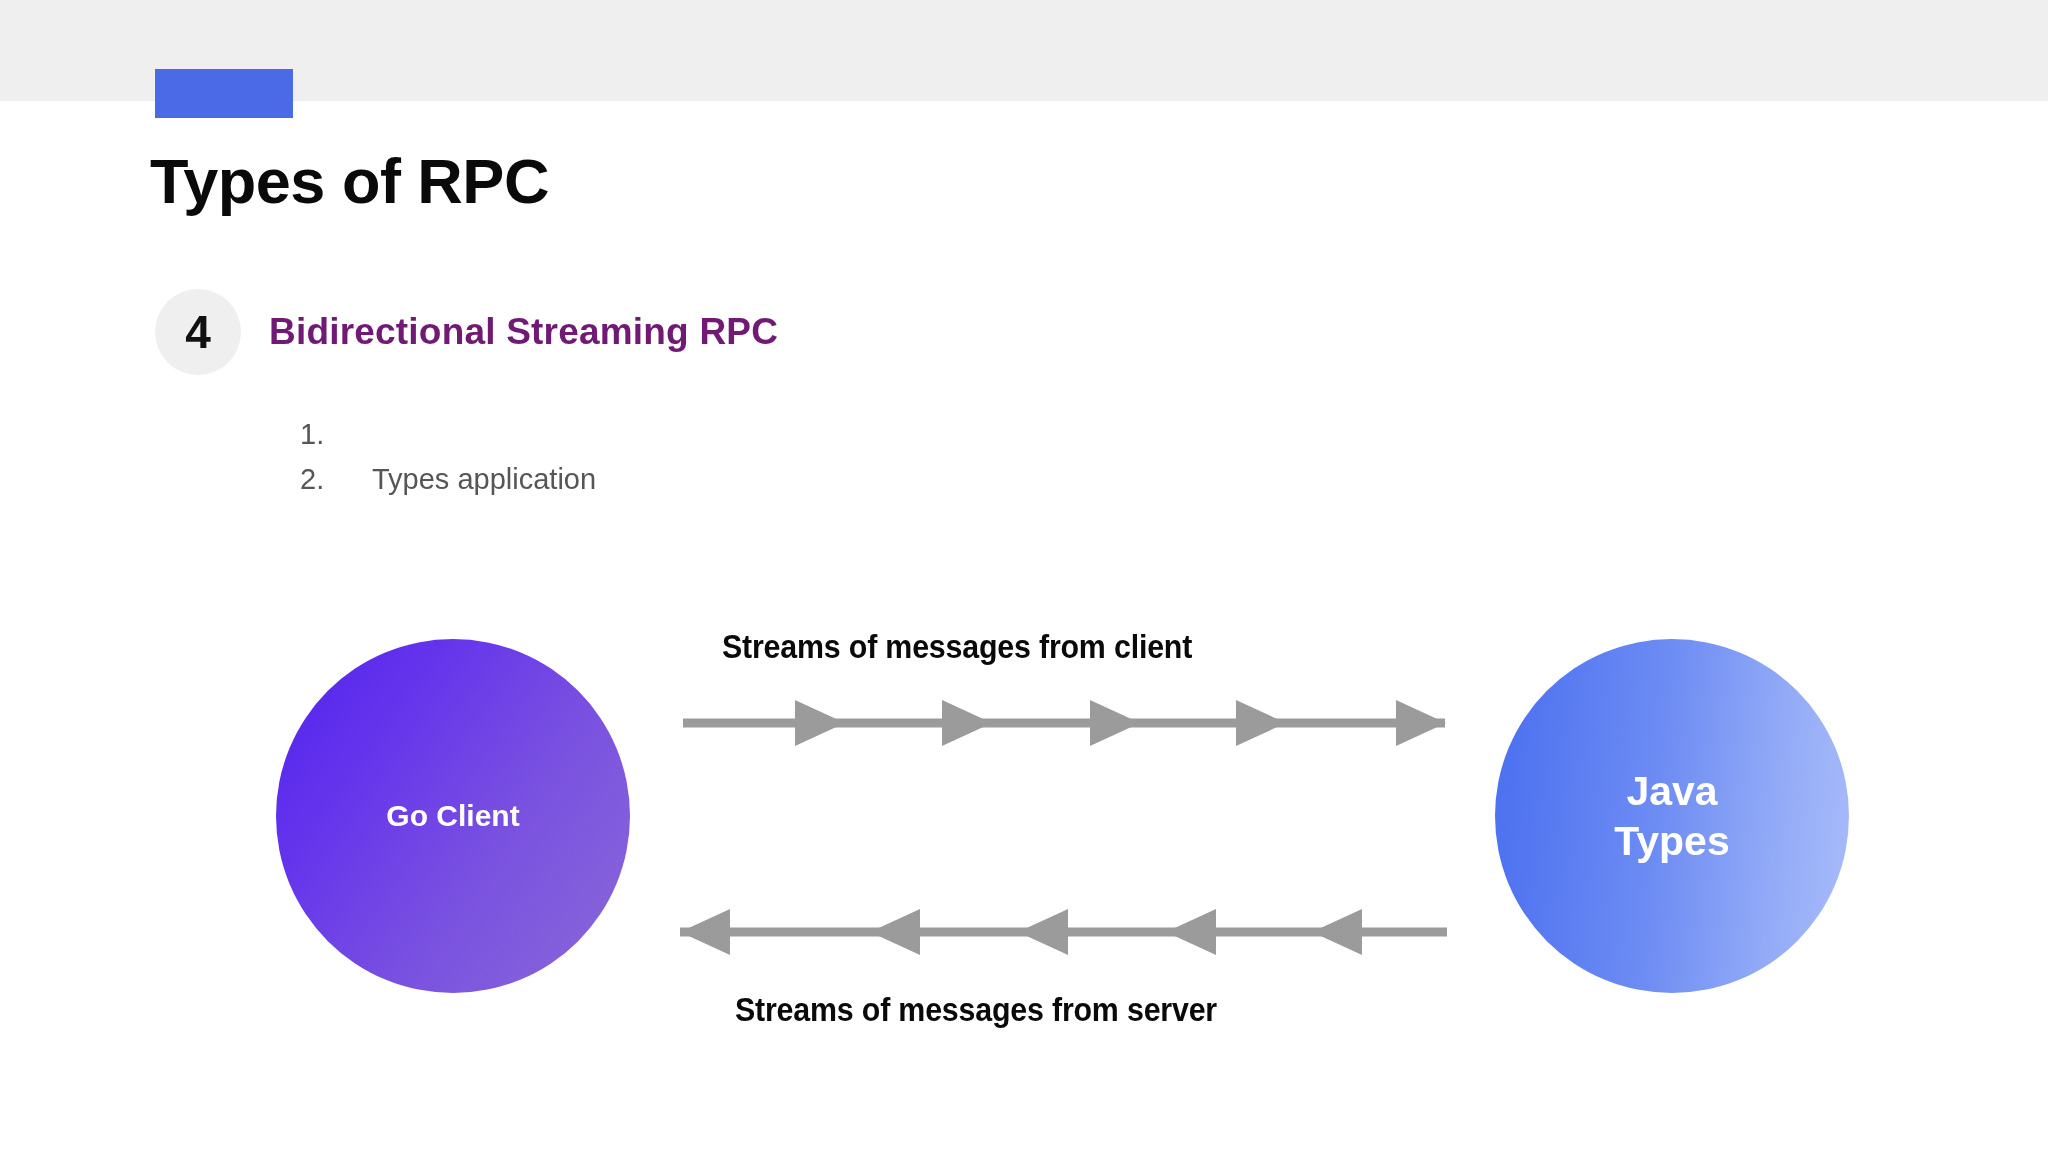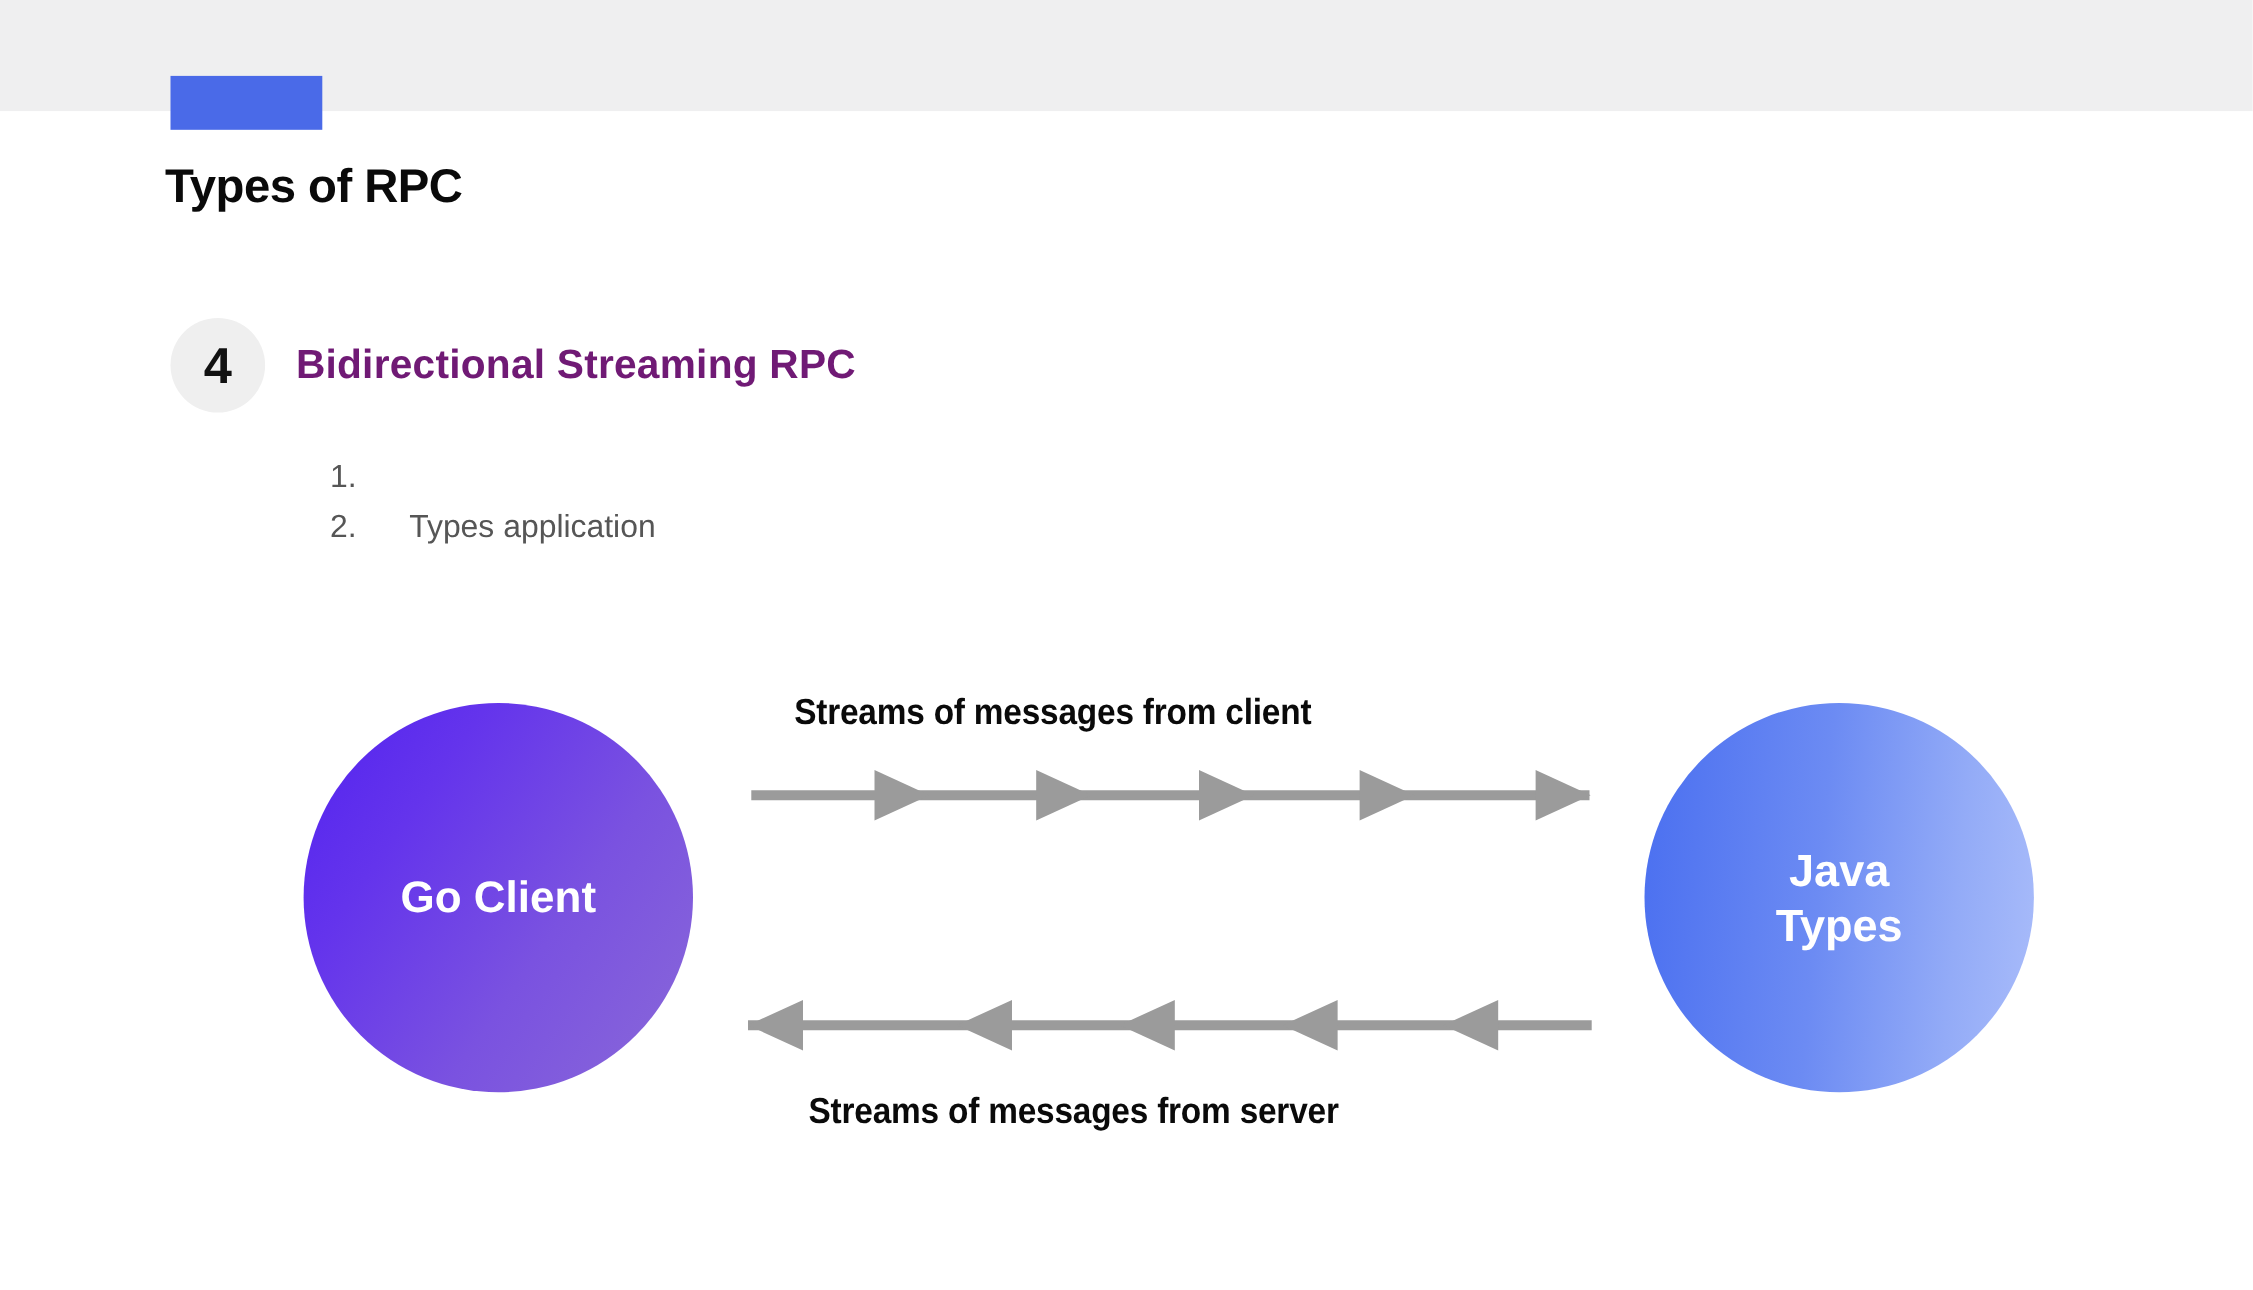--- a/index.html
+++ b/index.html
@@ -32,21 +32,21 @@
     width: 138px;
     height: 49px;
     background: #4a6ae8;
   }
 
   
   #page-title {
     position: absolute;
     left: 150px;
     top: 147px;
-    font-size: 43px;
+    font-size: 63px;
     font-weight: 700;
     letter-spacing: -0.5px;
     color: #0a0a0a;
     line-height: 1.1;
     white-space: nowrap;
   }
 
   
   #section-heading {
     position: absolute;
@@ -123,21 +123,21 @@
     font-weight: 700;
     line-height: 1.22;
     pointer-events: auto;
   }
   #client-node {
     left: 276px;
     top: 639px;
     width: 354px;
     height: 354px;
     background: linear-gradient(125deg, #5222f0 0%, #6434ec 28%, #7a52e0 62%, #8a69d8 100%);
-    font-size: 40px;
+    font-size: 30px;
     justify-content: center;
   }
   #server-node {
     left: 1495px;
     top: 639px;
     width: 354px;
     height: 354px;
     background: linear-gradient(95deg, #4a6ff0 0%, #6c8bf3 45%, #93abf7 78%, #a9bcfa 100%);
     font-size: 41px;
   }

